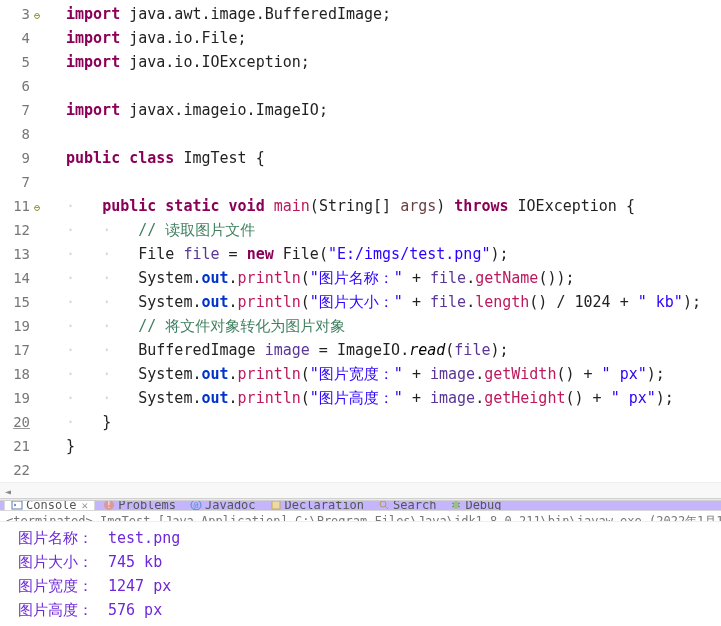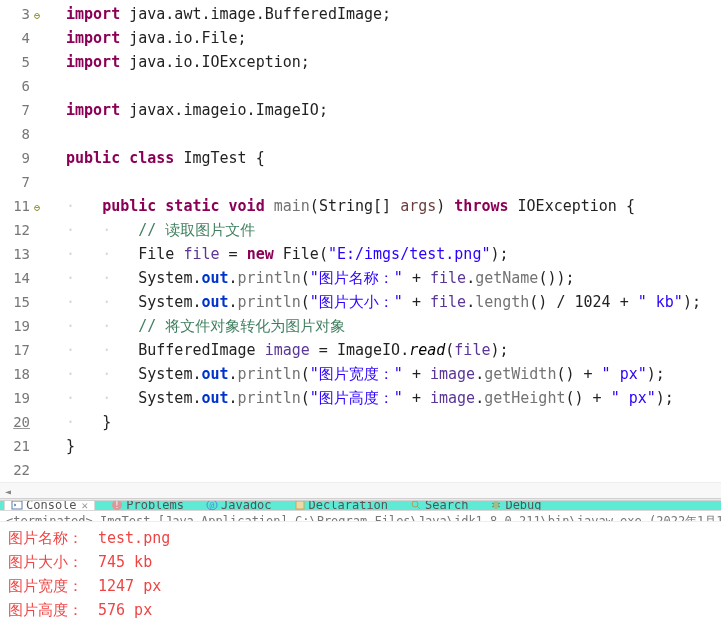--- a/index.html
+++ b/index.html
@@ -56,21 +56,21 @@
   }
   .ws { color: #d6d6d6; }
   .kw { color: #8B0057; font-weight: bold; }
   .pkg { color: #222; }
   .cls { color: #222; }
   .var { color: #5a3696; }
   .static-it { color: #0033cc; font-weight: bold; }
   .static-m { font-style: italic; }
   .str { color: #2a00ff; }
   .cmt { color: #3F7F5F; }
-  .meth { color: #737373; }
+  .meth { color: #be185d; }
   .param { color: #6a3e3e; }
   .punct { color: #222; }
   .type { color: #222; }
 
   .scrollbar-h {
     height: 16px;
     border-top: 1px solid #eee;
     position: relative;
     background: #f8f8f8;
   }
@@ -81,27 +81,27 @@
     color: #888; font-size: 10px;
     cursor: pointer;
   }
   .scroll-arrow.left { left: 0; }
 
   .divider { height: 4px; background: #eaeaea; border-top: 1px solid #d0d0d0; border-bottom: 1px solid #d0d0d0; }
 
   .tabs-row {
     display: flex;
     align-items: center;
-    gap: 10px;
+    gap: 2px;
     padding: 0 4px;
     height: 24px;
     border-bottom: 1px solid #d8d8d8;
     font-size: 12px;
     color: #555;
-    background: #5eead4;
+    background: #c4b5fd;
     overflow: hidden;
   }
   .tab {
     display: flex;
     align-items: center;
     gap: 3px;
     padding: 2px 6px;
     cursor: pointer;
     white-space: nowrap;
   }
@@ -116,25 +116,25 @@
 
   .console-status {
     font-size: 12px;
     color: #777;
     padding: 2px 6px;
     border-bottom: 1px solid #eee;
     white-space: nowrap;
     overflow: hidden;
   }
   .console-output {
-    padding: 4px 8px;
+    padding: 4px 18px;
     font-family: "Microsoft YaHei", Consolas, monospace;
     font-size: 15px;
     line-height: 24px;
-    color: #ef4444;
+    color: #6d28d9;
   }
   .console-line { white-space: pre; }
   .padcol { display: inline-block; min-width: 90px; }
 </style>
 </head>
 <body>
 
 <div class="editor-pane">
   <div class="code-lines" id="code-lines">
       <div class="code-line"><div class="gutter">3</div><div class="marker">⊖</div><div class="code"><span class="kw">import</span><span class="punct"> </span><span class="pkg">java.awt.image.BufferedImage</span><span class="punct">;</span></div></div>

